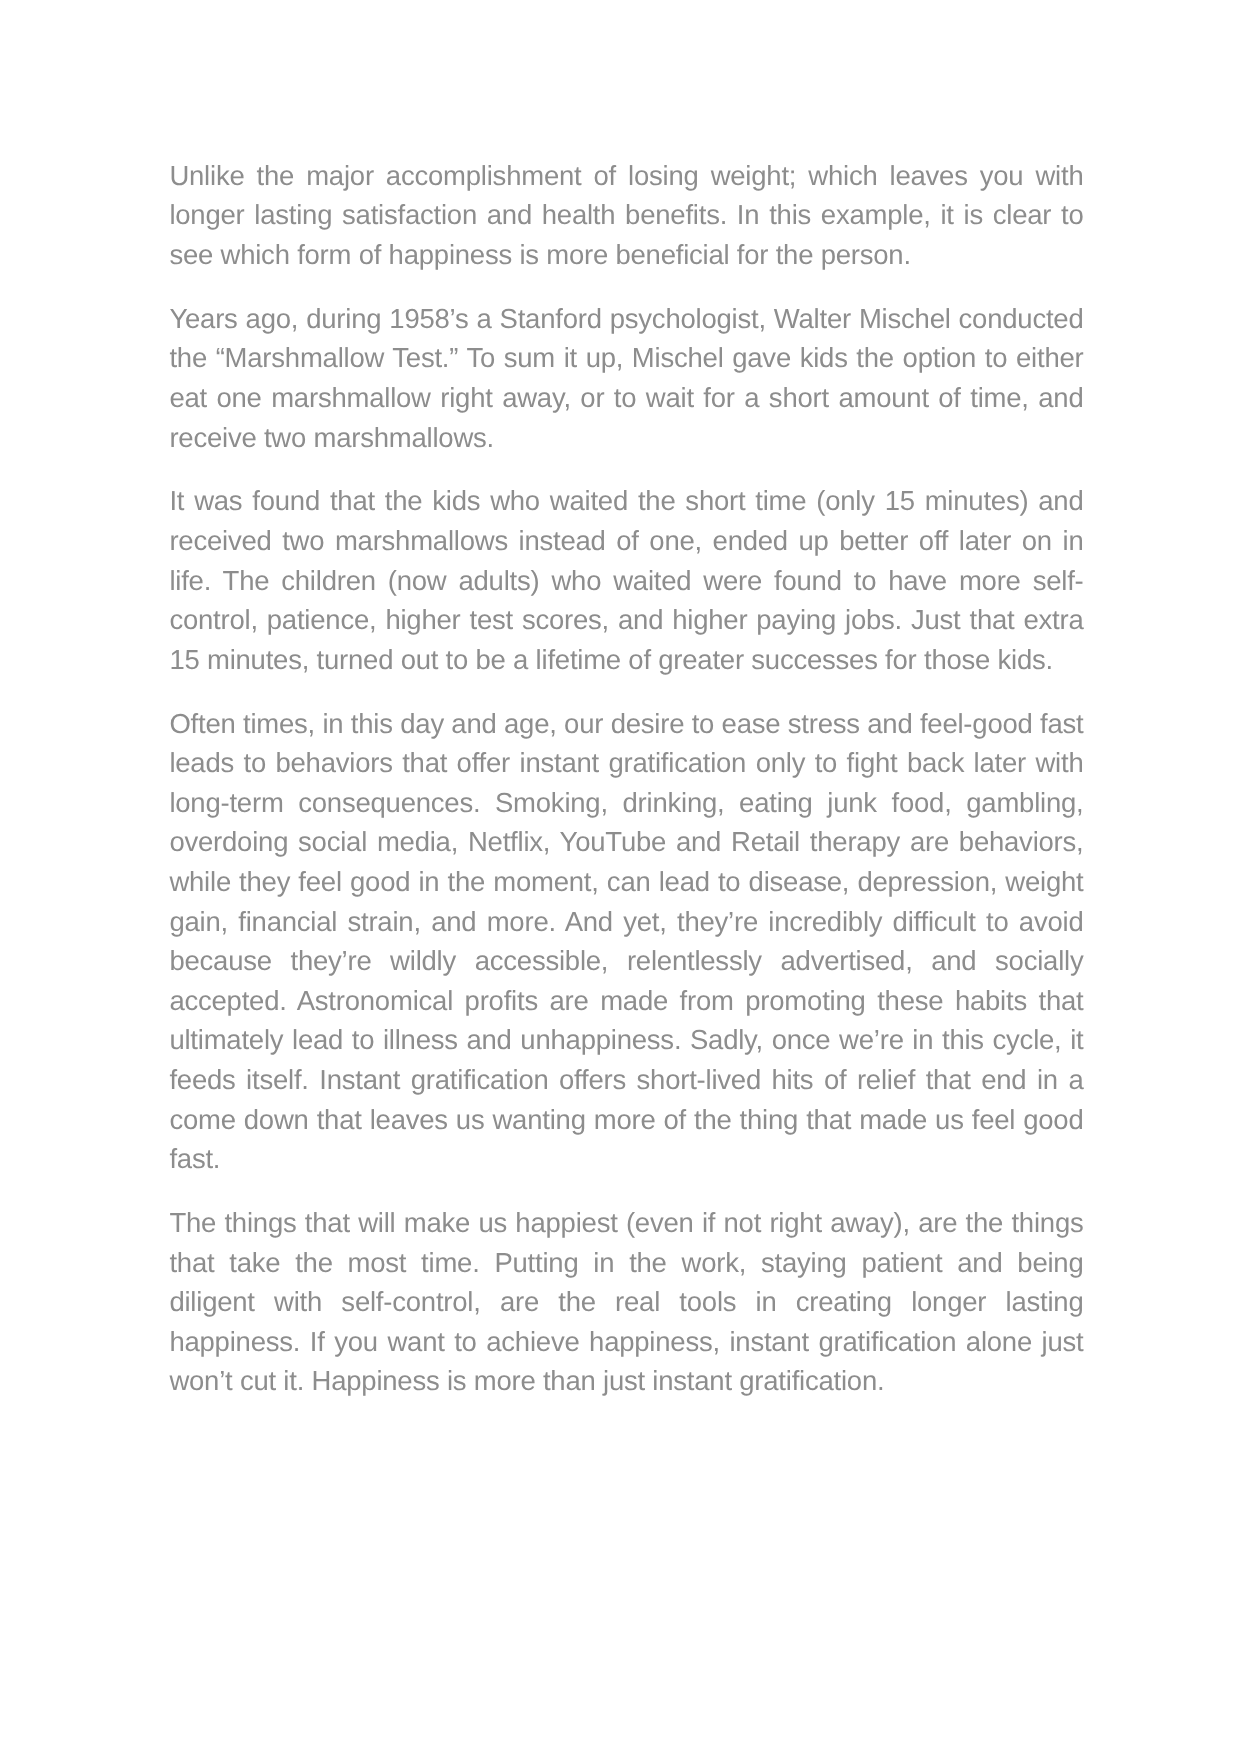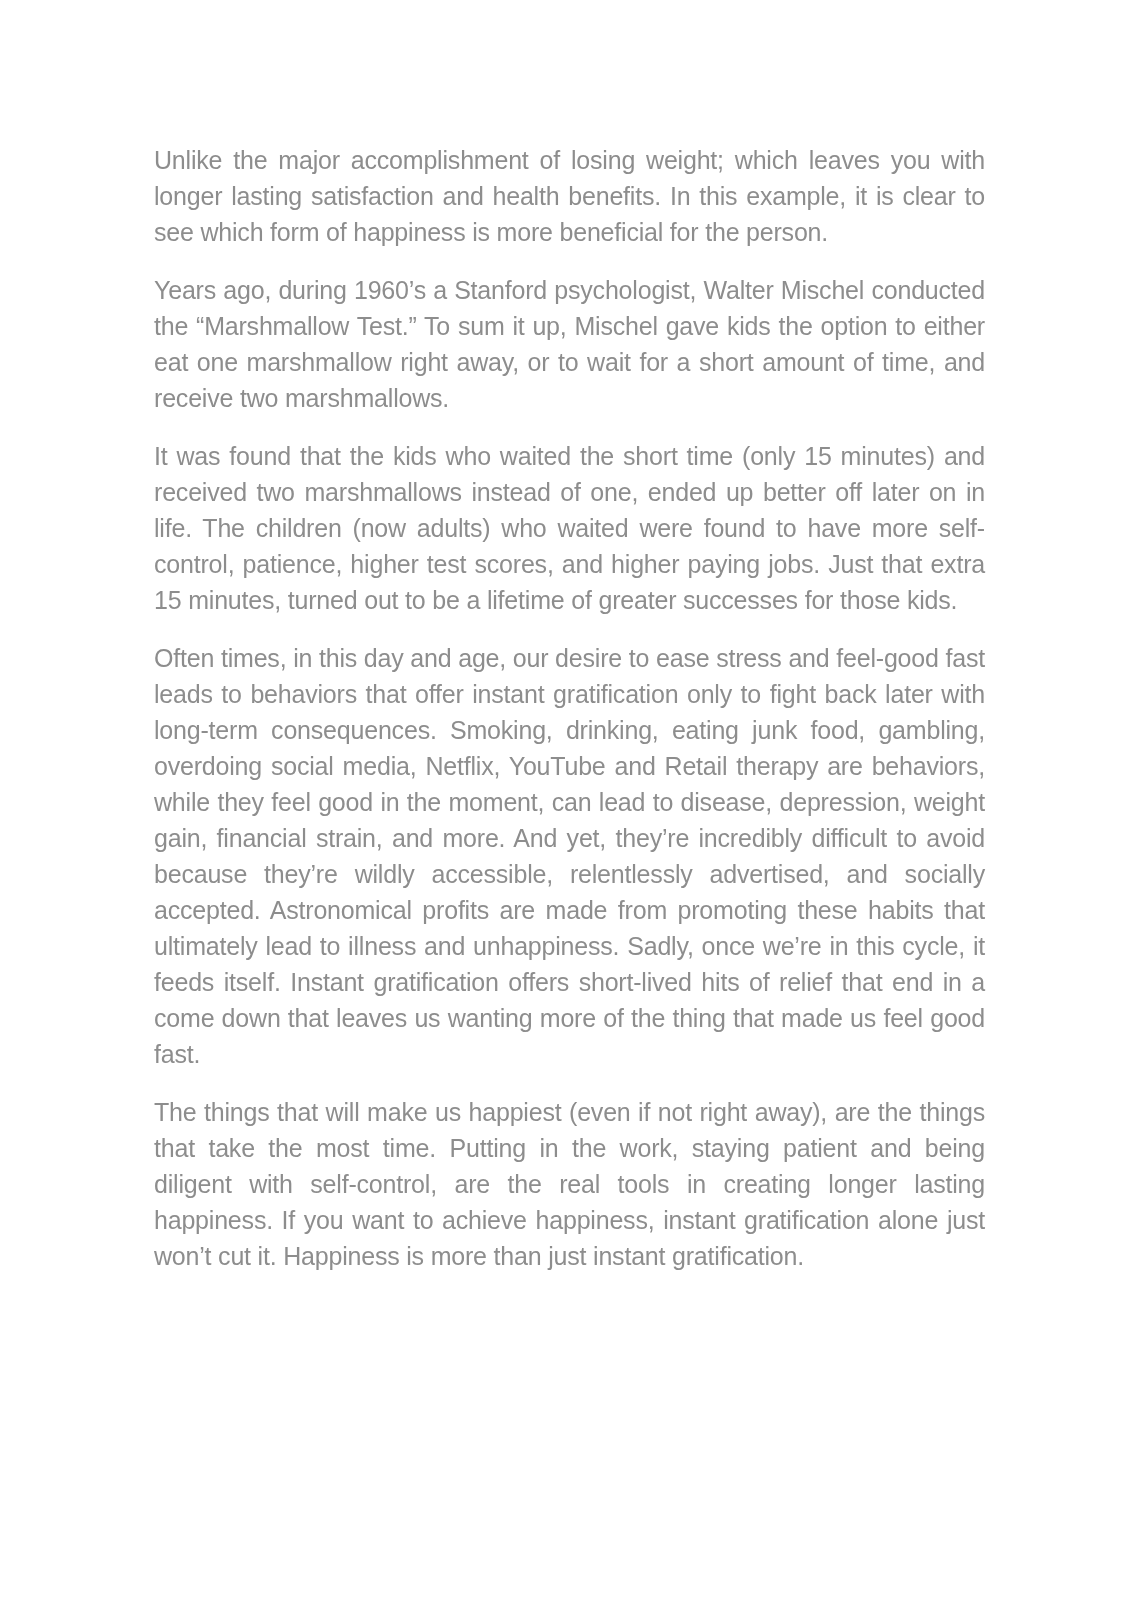--- a/index.html
+++ b/index.html
@@ -77,21 +77,21 @@
     box-sizing: border-box;
   }
 </style>
 </head>
 <body>
 
 <div class="page">
 
   <main class="content">
     <p>Unlike the major accomplishment of losing weight; which leaves you with longer lasting satisfaction and health benefits. In this example, it is clear to see which form of happiness is more beneficial for the person.</p>
-    <p>Years ago, during 1960’s a Stanford psychologist, Walter Mischel conducted the “Marshmallow Test.” To sum it up, Mischel gave kids the option to either eat one marshmallow right away, or to wait for a short amount of time, and receive two marshmallows.</p>
+    <p>Years ago, during 1958’s a Stanford psychologist, Walter Mischel conducted the “Marshmallow Test.” To sum it up, Mischel gave kids the option to either eat one marshmallow right away, or to wait for a short amount of time, and receive two marshmallows.</p>
     <p>It was found that the kids who waited the short time (only 15 minutes) and received two marshmallows instead of one, ended up better off later on in life. The children (now adults) who waited were found to have more self-control, patience, higher test scores, and higher paying jobs. Just that extra 15 minutes, turned out to be a lifetime of greater successes for those kids.</p>
     <p>Often times, in this day and age, our desire to ease stress and feel-good fast leads to behaviors that offer instant gratification only to fight back later with long-term consequences. Smoking, drinking, eating junk food, gambling, overdoing social media, Netflix, YouTube and Retail therapy are behaviors, while they feel good in the moment, can lead to disease, depression, weight gain, financial strain, and more.  And yet, they’re incredibly difficult to avoid because they’re wildly accessible, relentlessly advertised, and socially accepted.  Astronomical profits are made from promoting these habits that ultimately lead to illness and unhappiness. Sadly, once we’re in this cycle, it feeds itself.  Instant gratification offers short-lived hits of relief that end in a come down that leaves us wanting more of the thing that made us feel good fast.</p>
     <p>The things that will make us happiest (even if not right away), are the things that take the most time. Putting in the work, staying patient and being diligent with self-control, are the real tools in creating longer lasting happiness. If you want to achieve happiness, instant gratification alone just won’t cut it. Happiness is more than just instant gratification.</p>
   </main>
 
   <div class="footer-band">
     <span class="author">DR. SARATH BUDDHADASA</span>
     <div class="page-tab">
       <span class="stripe left"></span>
       <span class="tab-white">

